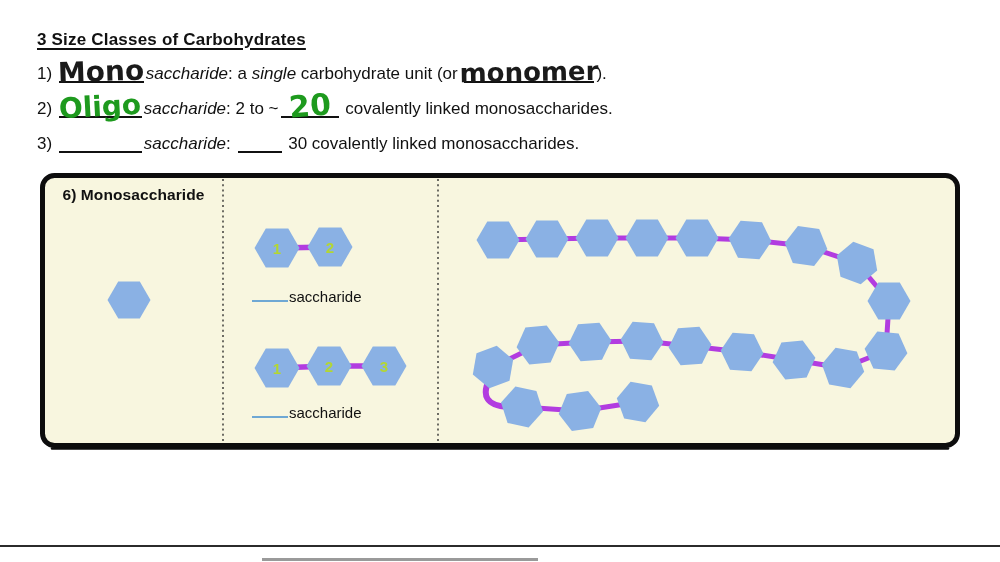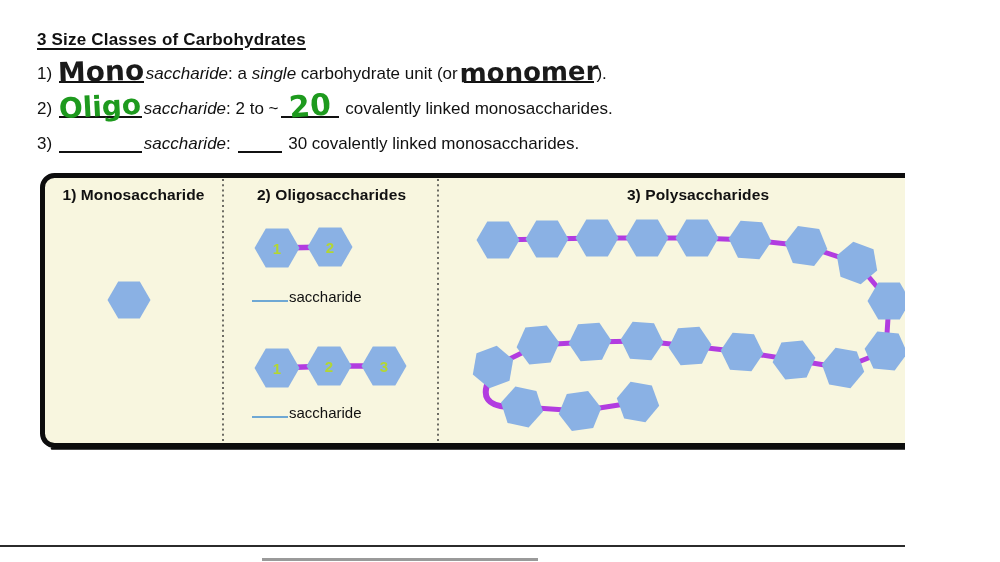--- a/index.html
+++ b/index.html
@@ -1,20 +1,19 @@
 <!DOCTYPE html>
 <html><head>
 <meta charset="utf-8">
 <style>
   html,body { margin:0; padding:0; background:#ffffff; }
   .page {
-    position:relative; width:864px; height:562px; overflow:hidden;
+    position:relative; width:1000px; height:562px; overflow:hidden;
     background:#ffffff; color:#111;
     font-family:"Liberation Sans", sans-serif;
-    padding-left:41px;
   }
   .title {
     position:absolute; left:37px; top:30px;
     font-size:17px; font-weight:bold;
     text-decoration:underline; text-decoration-thickness:2px; text-underline-offset:3px;
     letter-spacing:0.2px;
   }
   .qline {
     position:absolute; left:37px; font-size:17px; white-space:pre; line-height:20px;
   }
@@ -111,23 +110,21 @@
       <polygon points="711.4,344.5 702.0,363.8 680.6,365.3 668.6,347.5 678.0,328.2 699.4,326.7" fill="#8ab1e4"></polygon>
       <polygon points="663.4,342.5 651.4,360.3 630.0,358.8 620.6,339.5 632.6,321.7 654.0,323.2" fill="#8ab1e4"></polygon>
       <polygon points="611.4,340.5 602.0,359.8 580.6,361.3 568.6,343.5 578.0,324.2 599.4,322.7" fill="#8ab1e4"></polygon>
       <polygon points="559.4,342.8 550.6,362.4 529.3,364.6 516.6,347.2 525.4,327.6 546.7,325.4" fill="#8ab1e4"></polygon>
       <polygon points="513.2,359.6 509.5,380.8 489.3,388.2 472.8,374.4 476.5,353.2 496.7,345.8" fill="#8ab1e4"></polygon>
       <polygon points="543.0,411.5 528.6,427.4 507.6,423.0 501.0,402.5 515.4,386.6 536.4,391.0" fill="#8ab1e4"></polygon>
       <polygon points="601.3,408.0 593.2,427.9 571.9,430.9 558.7,414.0 566.8,394.1 588.1,391.1" fill="#8ab1e4"></polygon>
       <polygon points="659.2,405.7 645.4,422.2 624.2,418.5 616.8,398.3 630.6,381.8 651.8,385.5" fill="#8ab1e4"></polygon>
     </svg>
 
-  <div class="sec-header" style="left:44px;  width:179px;">1) Monosaccharide</div>
-  <div class="sec-header" style="left:225px; width:213px;">2) Oligosaccharides</div>
-  <div class="sec-header" style="left:440px; width:516px;">3) Polysaccharides</div>
+  <div class="sec-header" style="left:44px;  width:179px;">6) Monosaccharide</div>
 
   <div class="cap" style="left:252px; top:288px;">
     <span class="cblank"></span><span>saccharide</span>
   </div>
   <div class="cap" style="left:252px; top:404px;">
     <span class="cblank"></span><span>saccharide</span>
   </div>
 
   <div class="sep-full"></div>
   <div class="sep-part"></div>

